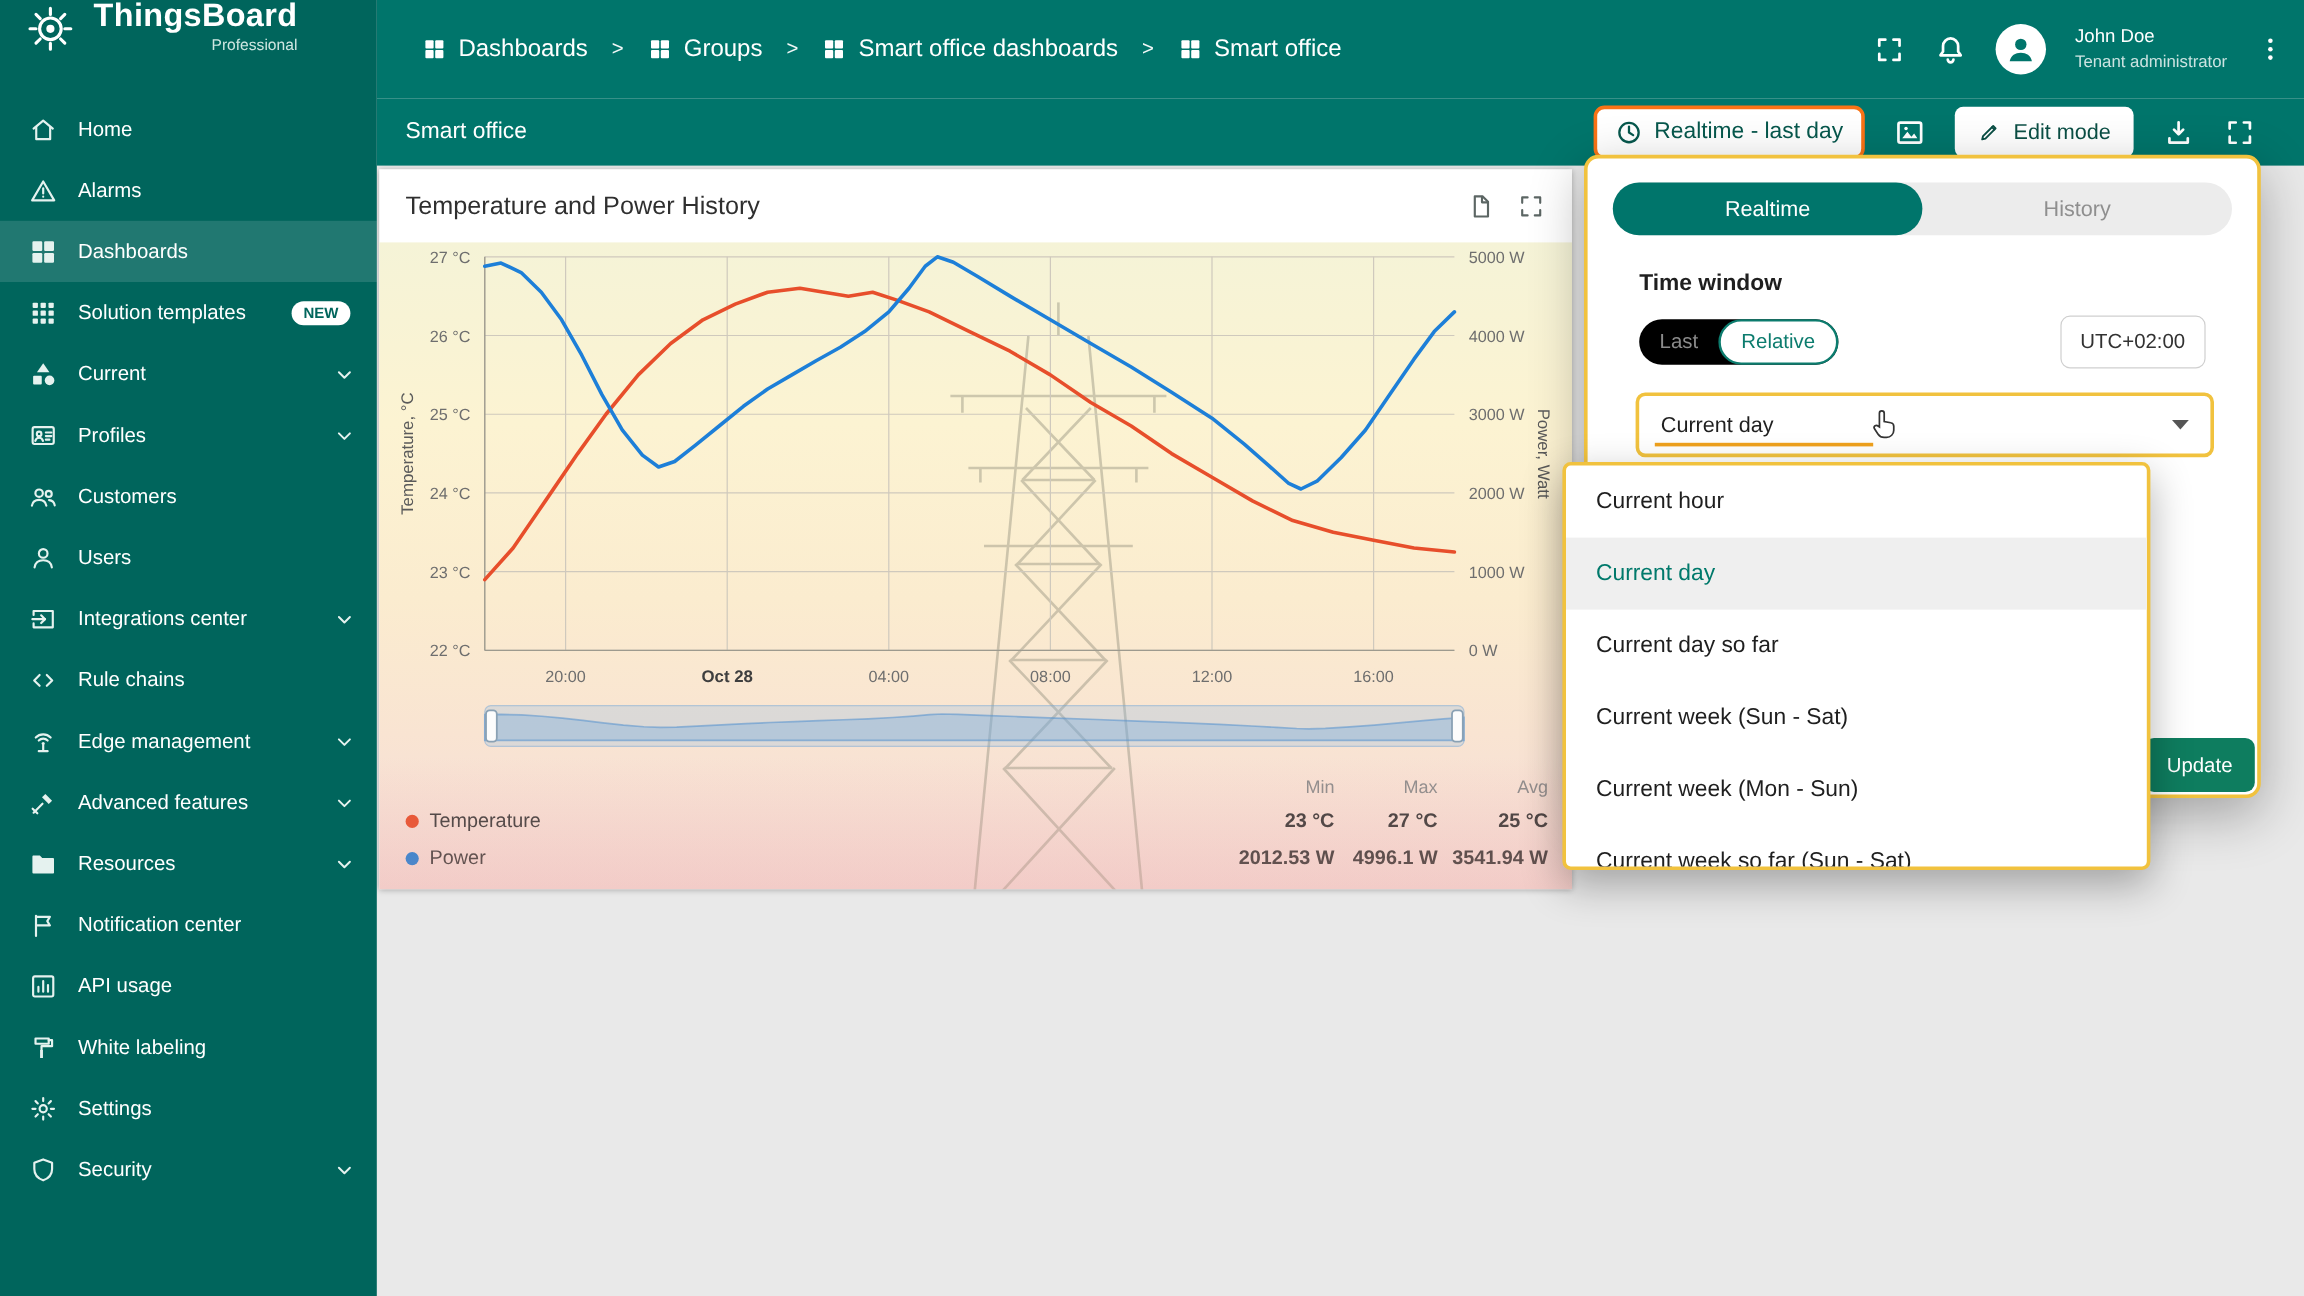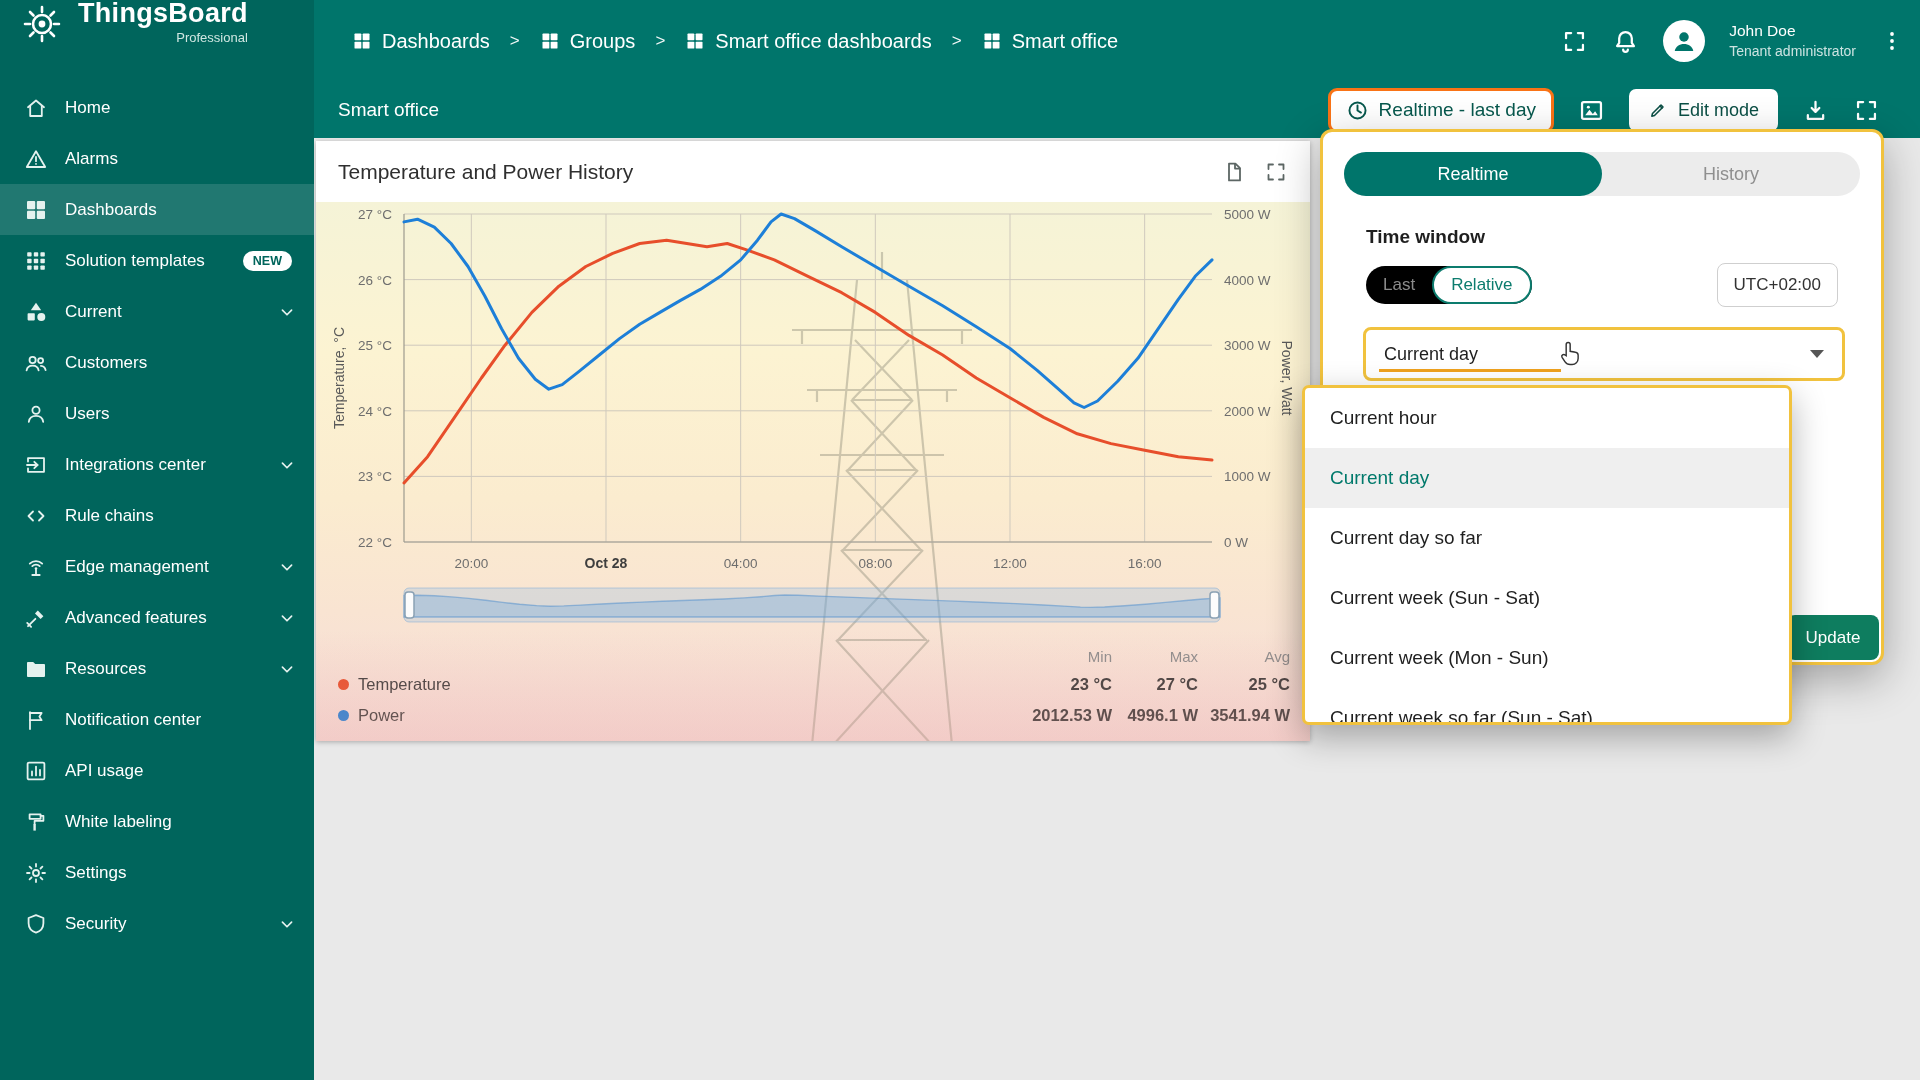--- a/index.html
+++ b/index.html
@@ -166,20 +166,36 @@
         </div>
         <div class="side-item">
           <span class="icon ">
             <svg viewBox="0 0 24 24" fill="currentColor">
               <path d="M12 2.8l5.2 7.4H6.8Z"></path>
               <circle cx="17.3" cy="17" r="4"></circle>
               <rect x="3.6" y="13.2" width="7.2" height="7.2" rx=".8"></rect>
             </svg>
           </span>
           <span class="side-label">Current</span>
+          <span class="icon chev">
+            <svg viewBox="0 0 24 24" fill="none" stroke="currentColor" stroke-width="1.8" stroke-linecap="round" stroke-linejoin="round">
+              <path d="m7 10 5 5 5-5"></path>
+            </svg>
+          </span>
+        </div>
+        <div class="side-item">
+          <span class="icon ">
+            <svg viewBox="0 0 24 24" fill="none" stroke="currentColor" stroke-width="1.8" stroke-linecap="round" stroke-linejoin="round">
+              <rect x="3.2" y="5" width="17.6" height="14" rx="1.6"></rect>
+              <circle cx="8.6" cy="10.6" r="1.9"></circle>
+              <path d="M5.4 16.4c.5-1.7 1.8-2.6 3.2-2.6s2.7.9 3.2 2.6"></path>
+              <path d="M14.2 9.4h4.6M14.2 12.4h4.6M14.2 15.4h3"></path>
+            </svg>
+          </span>
+          <span class="side-label">Profiles</span>
           <span class="icon chev">
             <svg viewBox="0 0 24 24" fill="none" stroke="currentColor" stroke-width="1.8" stroke-linecap="round" stroke-linejoin="round">
               <path d="m7 10 5 5 5-5"></path>
             </svg>
           </span>
         </div>
         <div class="side-item">
           <span class="icon ">
             <svg viewBox="0 0 24 24" fill="none" stroke="currentColor" stroke-width="1.8" stroke-linecap="round" stroke-linejoin="round">
               <circle cx="8.6" cy="9" r="3.1"></circle>

